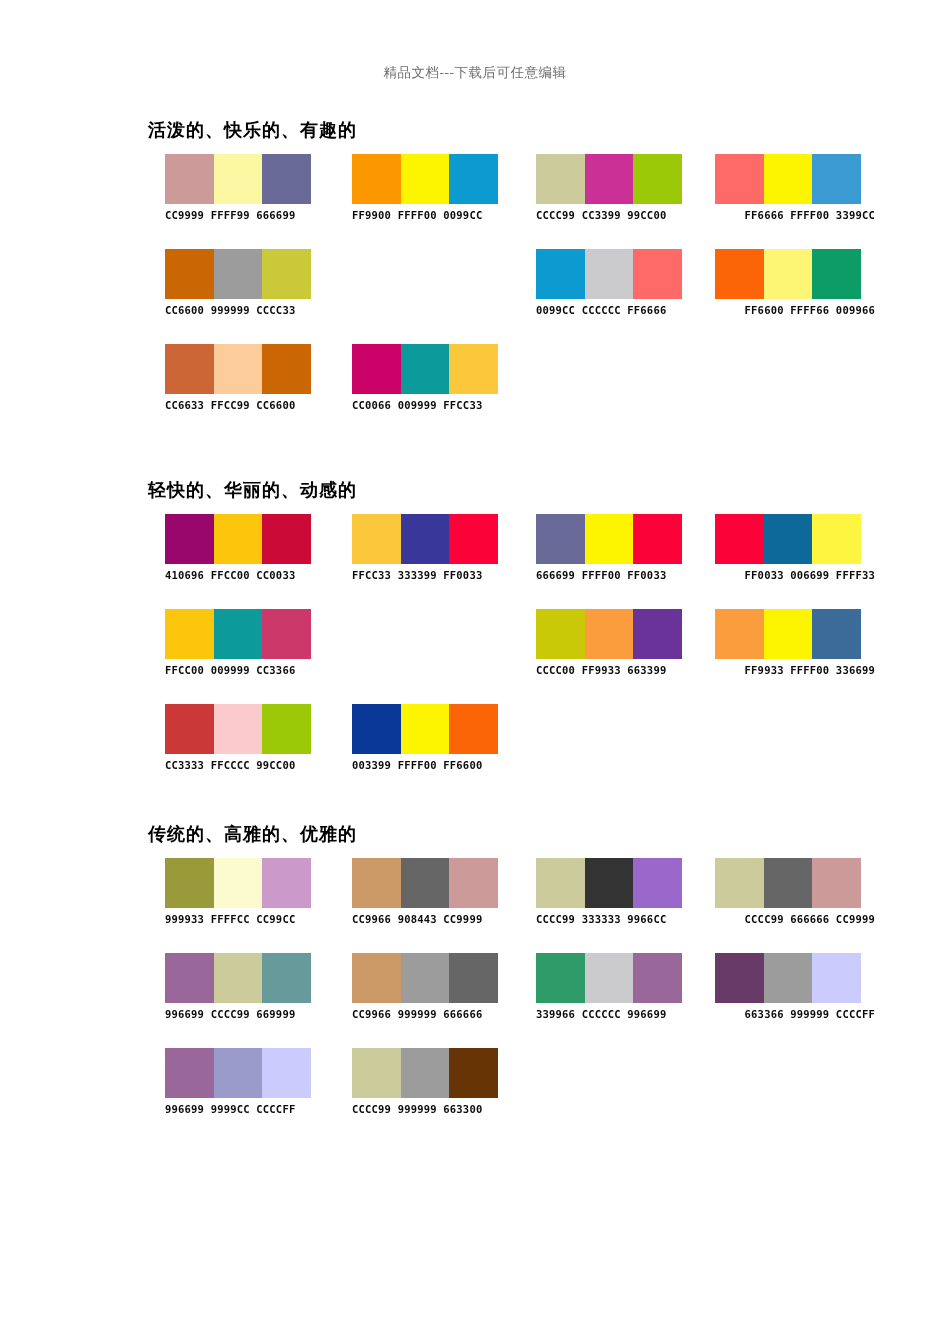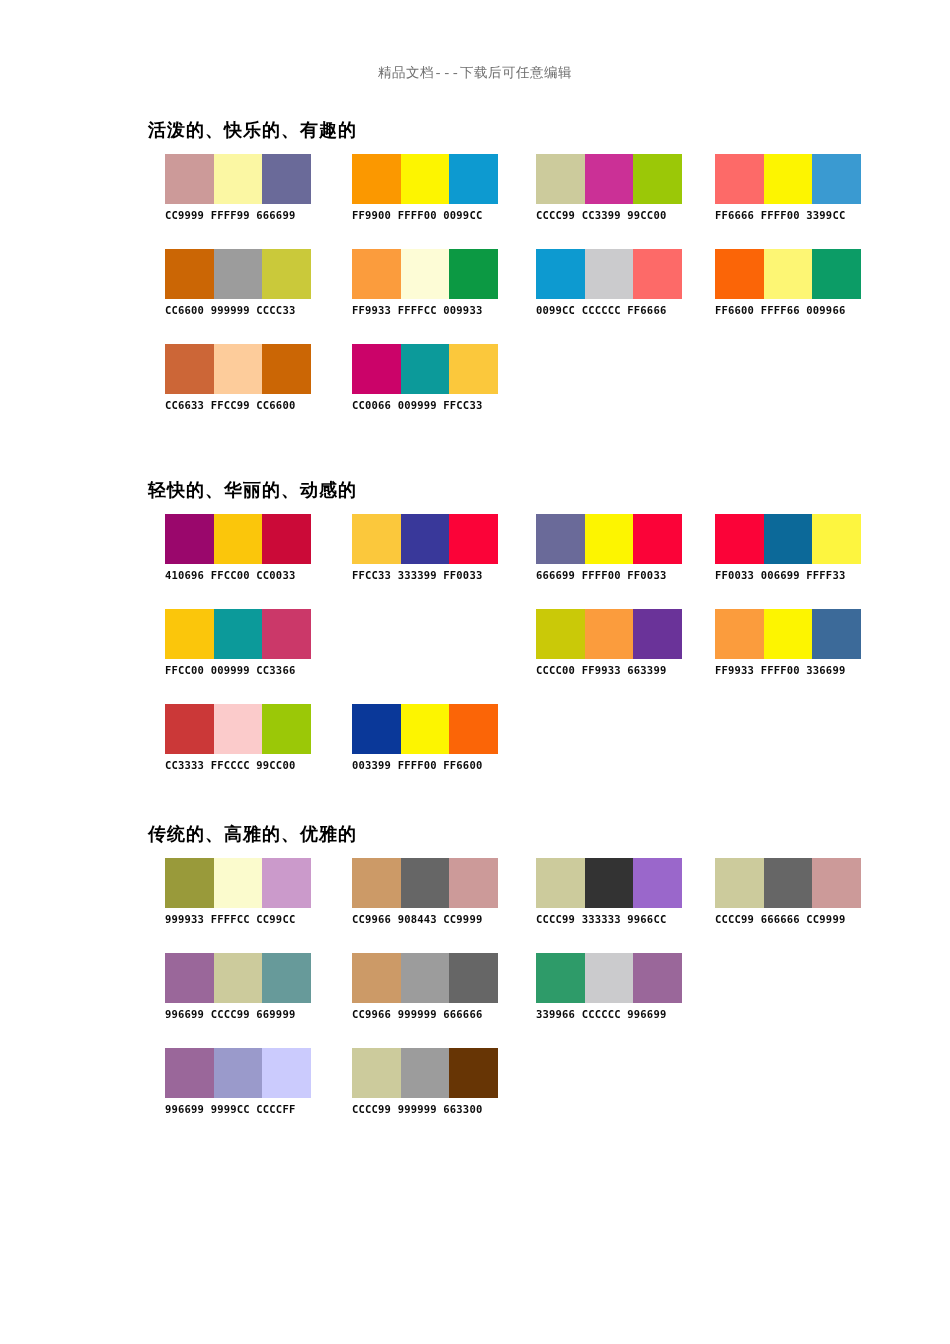--- a/index.html
+++ b/index.html
@@ -22,21 +22,21 @@
     background: #ffffff;
   }
 
   
   .doc-header {
     position: absolute;
     top: 64px;
     left: 0;
     width: 950px;
     text-align: center;
-    font-family: Liberation Mono, monospace;
+    font-family: Liberation Serif, serif;
     font-size: 13.5px;
     color: #6e6e6e;
     letter-spacing: 0.5px;
     white-space: nowrap;
   }
 
   
   .section {
     position: absolute;
     left: 0;
@@ -70,21 +70,21 @@
 
   
   .palette {
     position: absolute;
     top: 0;
     width: 160px;
   }
   .palette.c0 { left: 165px; }
   .palette.c1 { left: 352px; }
   .palette.c2 { left: 536px; }
-  .palette.c3 { left: 715px; }
+  .palette.c3 { left: 715px; text-align: right; }
 
   .swatches {
     display: flex;
     width: 146px;
     height: 50px;
     line-height: 0;
   }
   .swatches.w3 .sw { width: 48.6666px; }
   .sw {
     height: 50px;
@@ -147,28 +147,20 @@
         </div>
         <div class="row">
           <div class="palette c0">
             <div class="swatches w3">
               <span class="sw" title="CC6600" style="background: rgb(203, 102, 5);"></span>
               <span class="sw" title="999999" style="background: rgb(156, 156, 156);"></span>
               <span class="sw" title="CCCC33" style="background: rgb(202, 201, 58);"></span>
             </div>
             <div class="palette-label">CC6600 999999 CCCC33</div>
           </div>
-          <div class="palette c1">
-            <div class="swatches w3">
-              <span class="sw" title="FF9933" style="background: rgb(251, 156, 61);"></span>
-              <span class="sw" title="FFFFCC" style="background: rgb(253, 252, 214);"></span>
-              <span class="sw" title="009933" style="background: rgb(12, 153, 67);"></span>
-            </div>
-            <div class="palette-label">FF9933 FFFFCC 009933</div>
-          </div>
           <div class="palette c2">
             <div class="swatches w3">
               <span class="sw" title="0099CC" style="background: rgb(13, 154, 208);"></span>
               <span class="sw" title="CCCCCC" style="background: rgb(203, 203, 205);"></span>
               <span class="sw" title="FF6666" style="background: rgb(253, 106, 104);"></span>
             </div>
             <div class="palette-label">0099CC CCCCCC FF6666</div>
           </div>
           <div class="palette c3">
             <div class="swatches w3">
@@ -339,20 +331,28 @@
             <div class="palette-label">CC9966 999999 666666</div>
           </div>
           <div class="palette c2">
             <div class="swatches w3">
               <span class="sw" title="339966" style="background: rgb(46, 155, 105);"></span>
               <span class="sw" title="CCCCCC" style="background: rgb(203, 203, 205);"></span>
               <span class="sw" title="996699" style="background: rgb(154, 103, 154);"></span>
             </div>
             <div class="palette-label">339966 CCCCCC 996699</div>
           </div>
+          <div class="palette c3">
+            <div class="swatches w3">
+              <span class="sw" title="663366" style="background: rgb(103, 58, 103);"></span>
+              <span class="sw" title="999999" style="background: rgb(156, 156, 156);"></span>
+              <span class="sw" title="CCCCFF" style="background: rgb(203, 203, 253);"></span>
+            </div>
+            <div class="palette-label">663366 999999 CCCCFF</div>
+          </div>
         </div>
         <div class="row">
           <div class="palette c0">
             <div class="swatches w3">
               <span class="sw" title="996699" style="background: rgb(154, 103, 154);"></span>
               <span class="sw" title="9999CC" style="background: rgb(154, 154, 203);"></span>
               <span class="sw" title="CCCCFF" style="background: rgb(203, 203, 253);"></span>
             </div>
             <div class="palette-label">996699 9999CC CCCCFF</div>
           </div>

